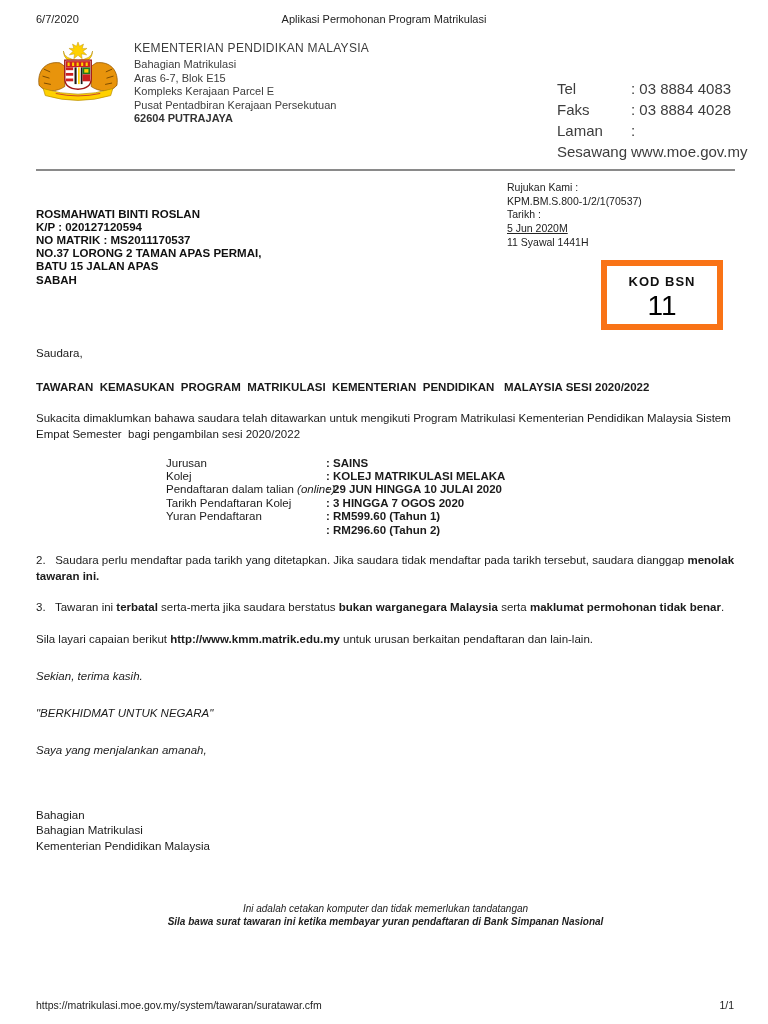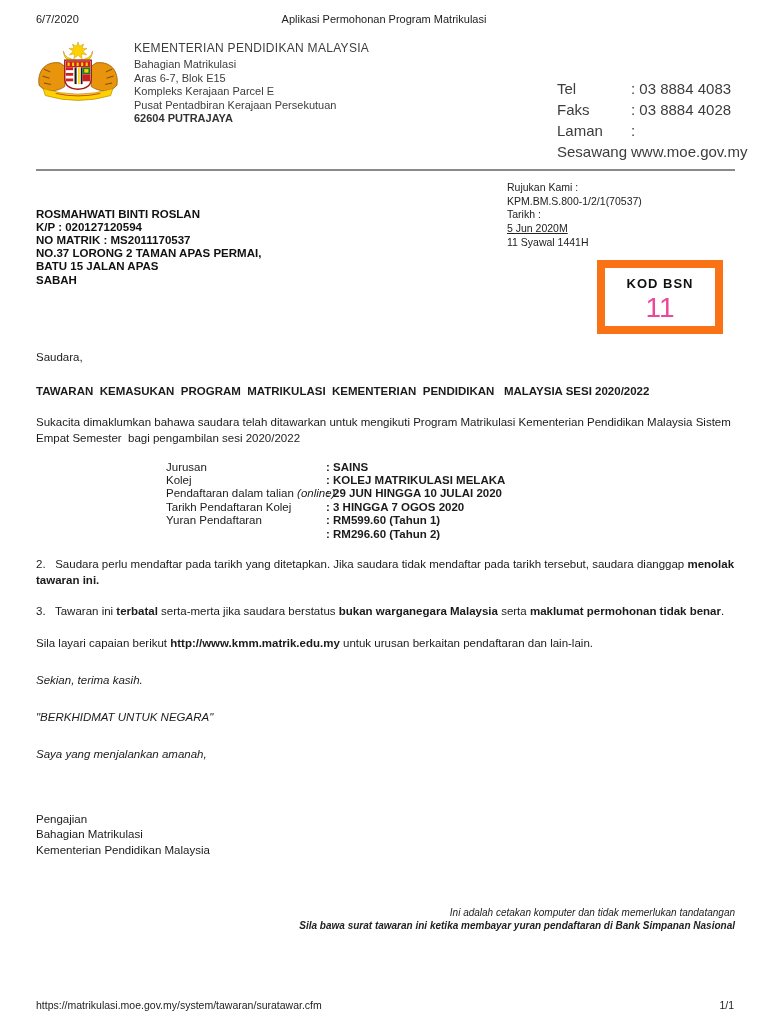--- a/index.html
+++ b/index.html
@@ -28,36 +28,36 @@
 
   
   .row2{display:flex;margin-top:10px;}
   .left-col{flex:1;}
   .recipient{margin-top:27px;font-weight:bold;font-size:11.5px;line-height:1.14;color:#111;}
   .right-col{width:228px;flex:none;}
   .ref-table{font-size:10.5px;line-height:1.3;color:#222;}
   .ref-row{display:flex;flex-direction:column;}
   .ref-label{width:90px;flex:none;}
   .underlined{text-decoration:underline;}
-  .bsn-box{width:110px;height:58px;border:8px solid #f97316;margin:11px 12px 0 auto;text-align:center;}
+  .bsn-box{width:110px;height:58px;border:6px solid #f97316;margin:11px 12px 0 auto;text-align:center;}
   .bsn-label{font-weight:bold;font-size:13px;letter-spacing:1px;margin-top:7px;color:#111;}
-  .bsn-value{font-size:28px;line-height:1.05;color:#ec4899;}
+  .bsn-value{font-size:28px;line-height:1.05;color:#000000;}
 
   
   .salutation{margin-top:15px;}
   .subject{margin-top:18px;font-weight:bold;white-space:pre-wrap;}
   .para{margin-top:15px;white-space:pre-wrap;}
   b,strong{font-weight:bold;}
   .details{margin-top:14px;margin-left:130px;line-height:1.17;}
   .detail-row{display:flex;}
   .detail-label{width:160px;flex:none;white-space:pre;}
   .detail-value{font-weight:bold;white-space:pre;}
   .closing{margin-top:21px;font-style:italic;}
   .signature{margin-top:50px;line-height:1.35;}
-  .notes{margin-top:47px;text-align:right;font-style:italic;font-size:10px;line-height:1.3;color:#222;}
+  .notes{margin-top:47px;text-align:center;font-style:italic;font-size:10px;line-height:1.3;color:#222;}
   .notes .n2{font-weight:bold;}
 </style>
 </head>
 <body>
 
 <div class="page">
 
   <div class="print-header">
     <span class="ph-date">6/7/2020</span>
     <span class="ph-title">Aplikasi Permohonan Program Matrikulasi</span>
@@ -204,21 +204,21 @@
 
     <div class="para"><span>3.   Tawaran ini </span><strong>terbatal</strong><span> serta-merta jika saudara berstatus </span><strong>bukan warganegara Malaysia</strong><span> serta </span><strong>maklumat permohonan tidak benar</strong><span>.</span></div>
 
     <div class="para"><span>Sila layari capaian berikut </span><strong>http://www.kmm.matrik.edu.my</strong><span> untuk urusan berkaitan pendaftaran dan lain-lain.</span></div>
 
     <div class="closing">Sekian, terima kasih.</div>
     <div class="closing">"BERKHIDMAT UNTUK NEGARA"</div>
     <div class="closing">Saya yang menjalankan amanah,</div>
 
     <div class="signature">
-      <div>Pengajian</div>
+      <div>Bahagian</div>
       <div>Bahagian Matrikulasi</div>
       <div>Kementerian Pendidikan Malaysia</div>
     </div>
 
     <div class="notes">
       <div class="n1">Ini adalah cetakan komputer dan tidak memerlukan tandatangan</div>
       <div class="n2">Sila bawa surat tawaran ini ketika membayar yuran pendaftaran di Bank Simpanan Nasional</div>
     </div>
 
   </div>

